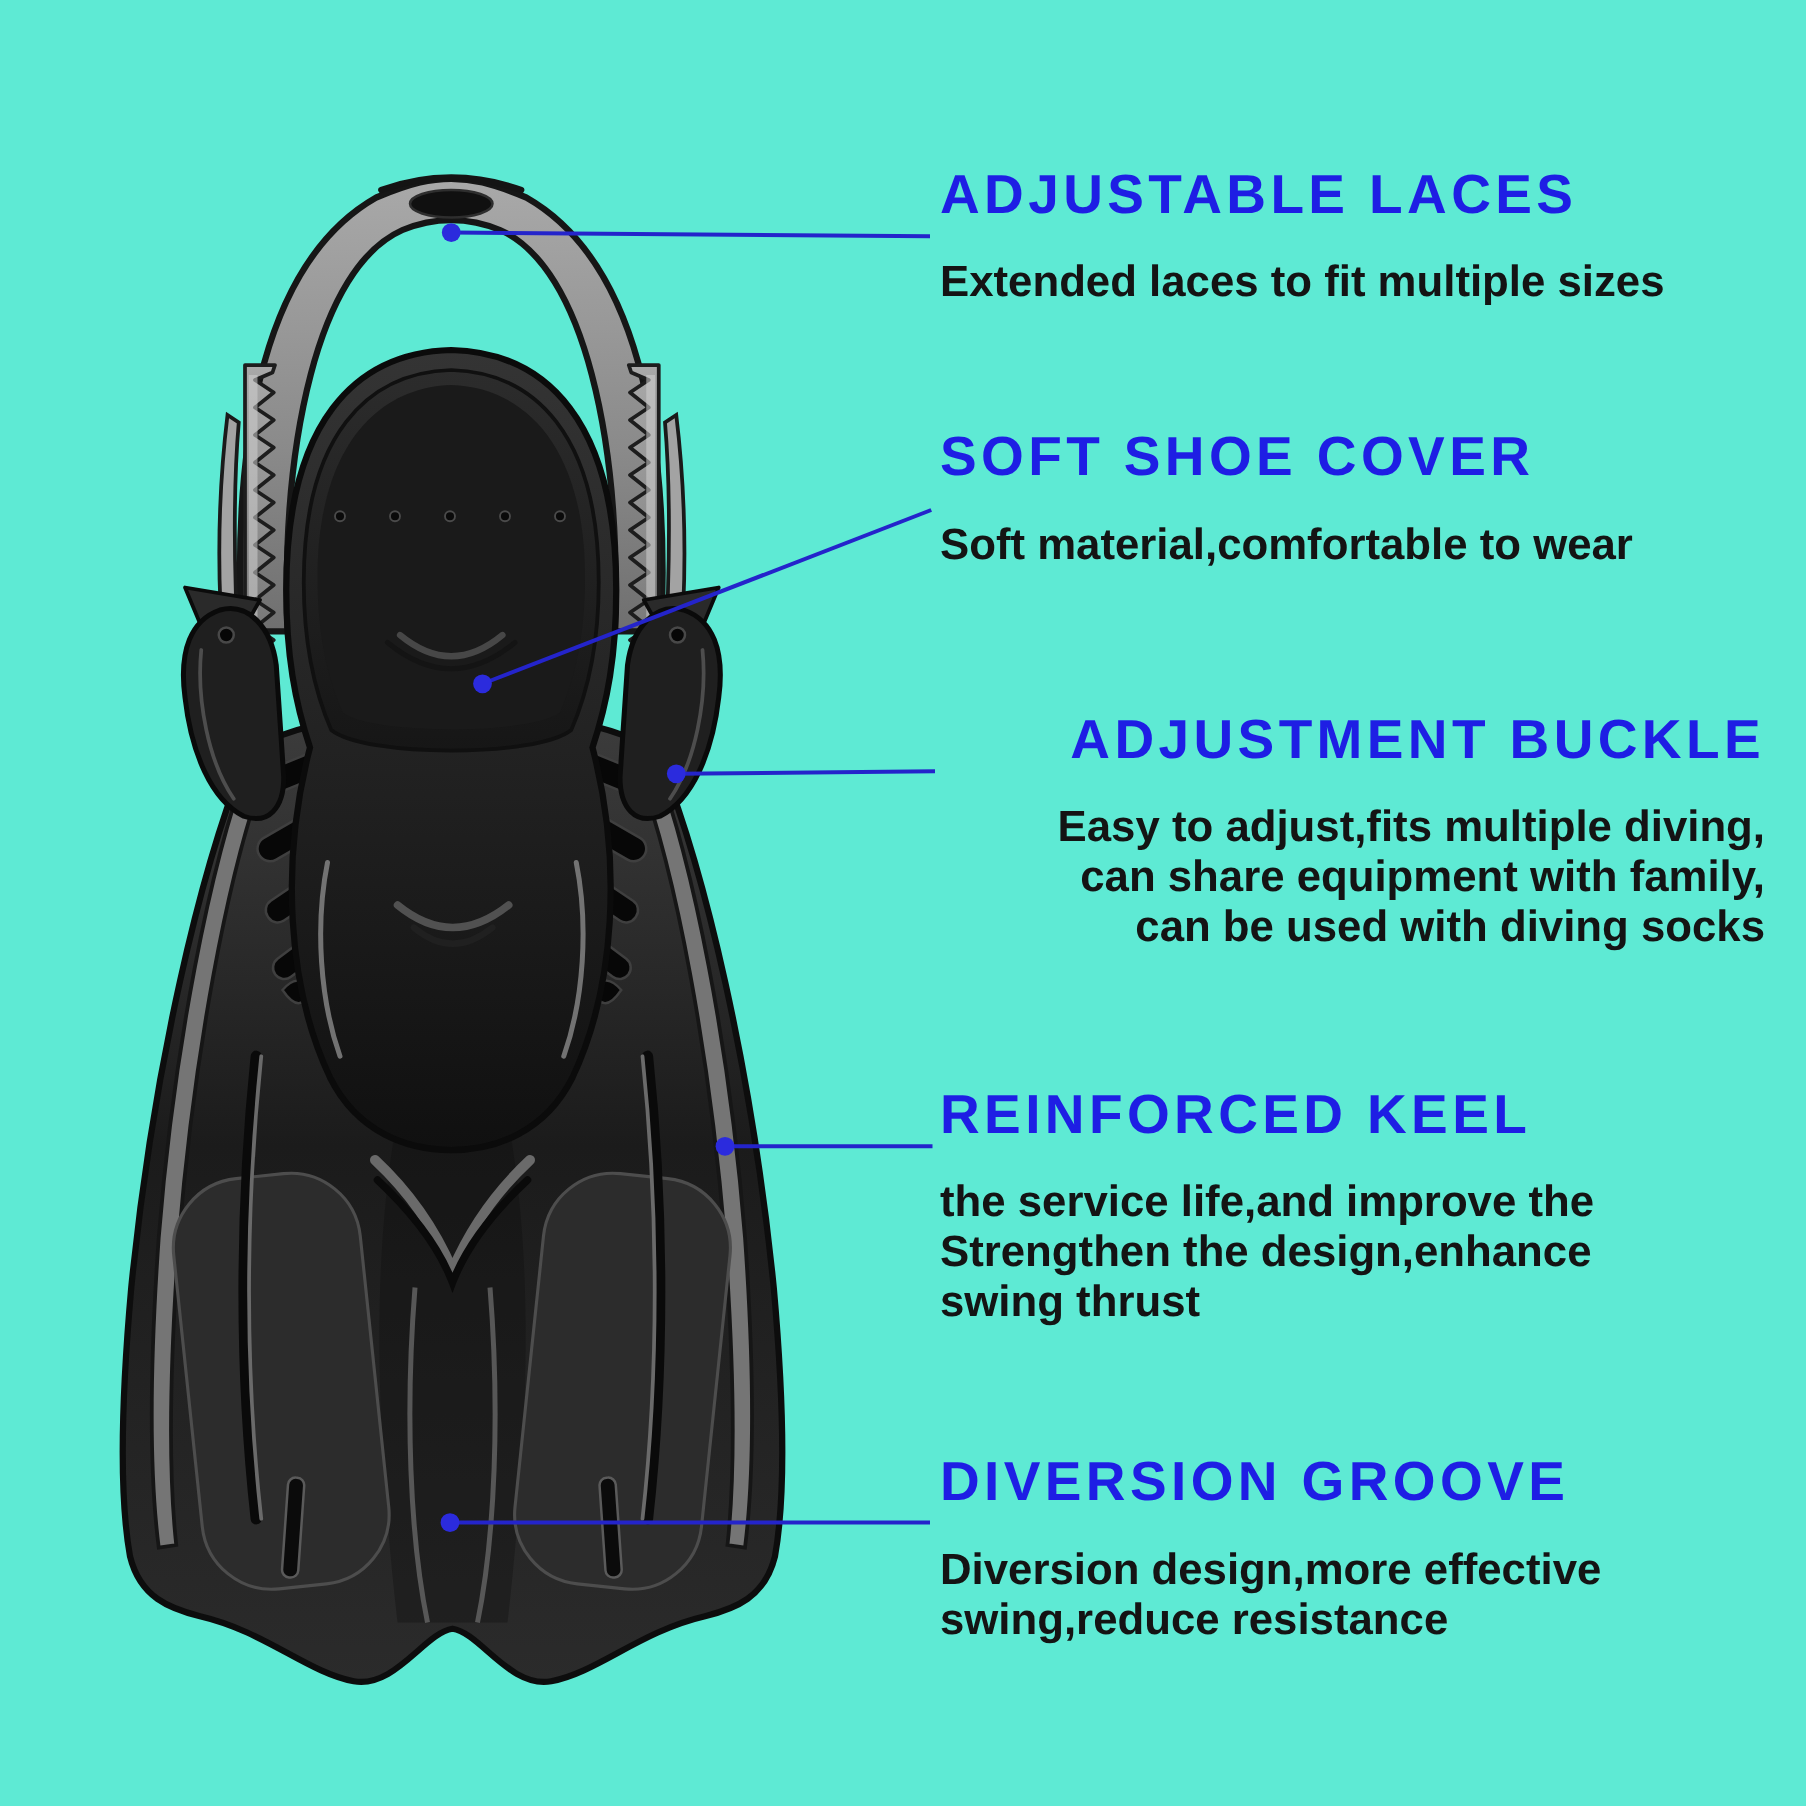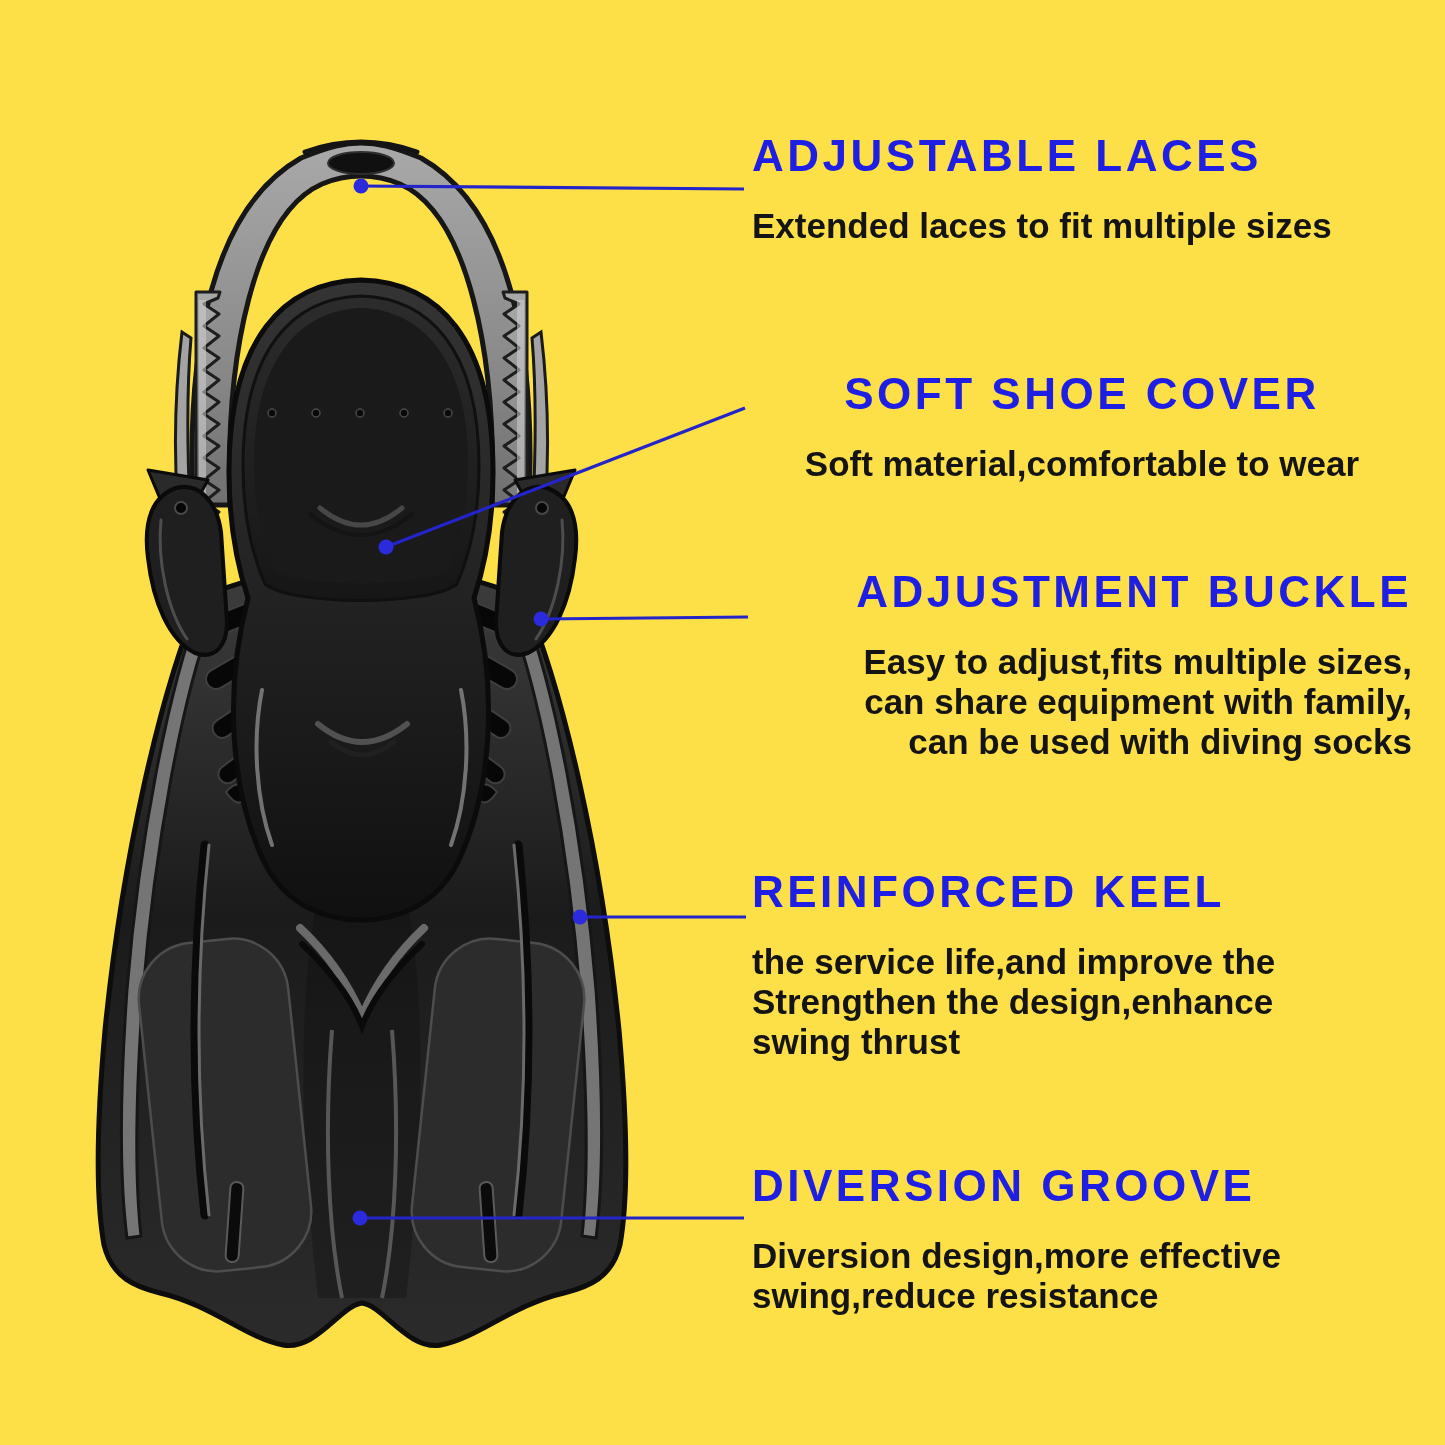--- a/index.html
+++ b/index.html
@@ -4,41 +4,41 @@
 <style>
   :root{
     --heading:#1e1ee4;
     --body:#141414;
     --leader:#2424cb;
   }
   html,body{margin:0;padding:0;background:#fff;}
   .canvas{
     position:relative;
     width:1445px;height:1445px;
-    background:#fde047;
+    background:#5eead4;
     overflow:hidden;
     font-family:"Liberation Sans", sans-serif;
   }
   .fin-svg{position:absolute;left:0;top:0;width:1445px;height:1445px;}
   .callout-svg{position:absolute;left:0;top:0;width:1445px;height:1445px;pointer-events:none;}
   .feature{position:absolute;left:752px;width:660px;}
   .feature-title{
     margin:0;
     font-size:44px;font-weight:700;line-height:44px;
     letter-spacing:3.5px;
     color:var(--heading);
     white-space:nowrap;
   }
   .feature-desc{margin:28px 0 0 0;}
   .feature-line{
     font-size:35px;font-weight:700;line-height:40px;
     color:var(--body);
     white-space:nowrap;
   }
-  .f1{top:134px;} .f2{top:372px;text-align:center;} .f3{top:570px;text-align:right;} .f4{top:870px;} .f5{top:1164px;}
+  .f1{top:134px;} .f2{top:344px;} .f3{top:570px;text-align:right;} .f4{top:870px;} .f5{top:1164px;}
 </style>
 </head>
 <body>
 
 <div class="canvas">
 
   <svg class="fin-svg" viewBox="0 0 1445 1445" aria-hidden="true">
     <defs>
       <linearGradient id="gStrap" x1="0" y1="0" x2="0" y2="1">
         <stop offset="0" stop-color="#a9a9a9"></stop>
@@ -196,21 +196,21 @@
   <div class="feature f2">
     <h2 class="feature-title">SOFT SHOE COVER</h2>
     <div class="feature-desc">
       <div class="feature-line">Soft material,comfortable to wear</div>
     </div>
   </div>
 
   <div class="feature f3">
     <h2 class="feature-title">ADJUSTMENT BUCKLE</h2>
     <div class="feature-desc">
-      <div class="feature-line">Easy to adjust,fits multiple sizes,</div>
+      <div class="feature-line">Easy to adjust,fits multiple diving,</div>
       <div class="feature-line">can share equipment with family,</div>
       <div class="feature-line">can be used with diving socks</div>
     </div>
   </div>
 
   <div class="feature f4">
     <h2 class="feature-title">REINFORCED KEEL</h2>
     <div class="feature-desc">
       <div class="feature-line">the service life,and improve the</div>
       <div class="feature-line">Strengthen the design,enhance</div>

